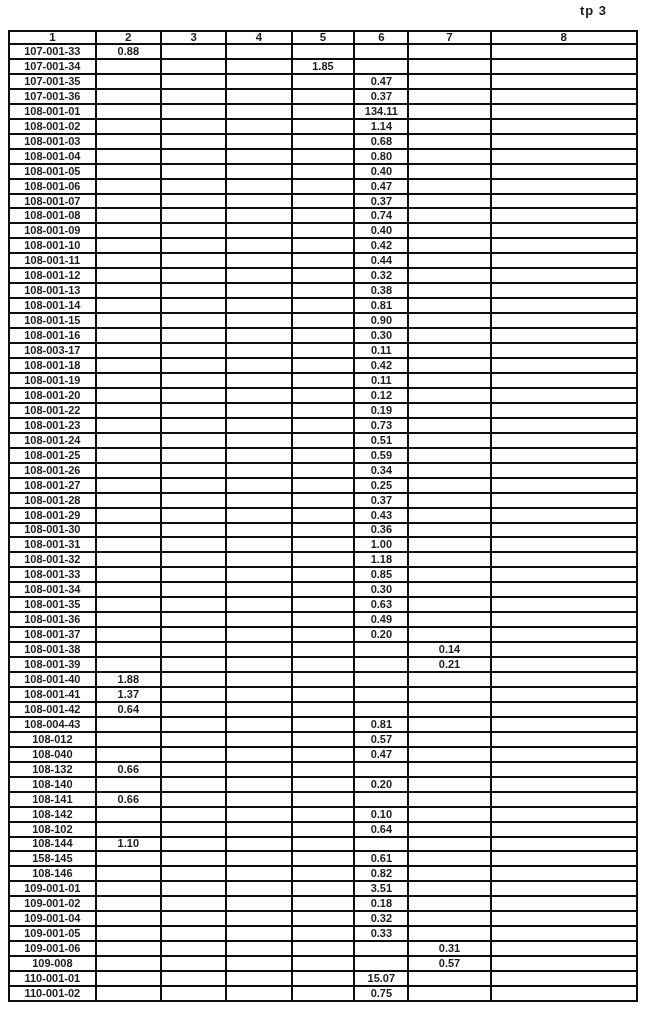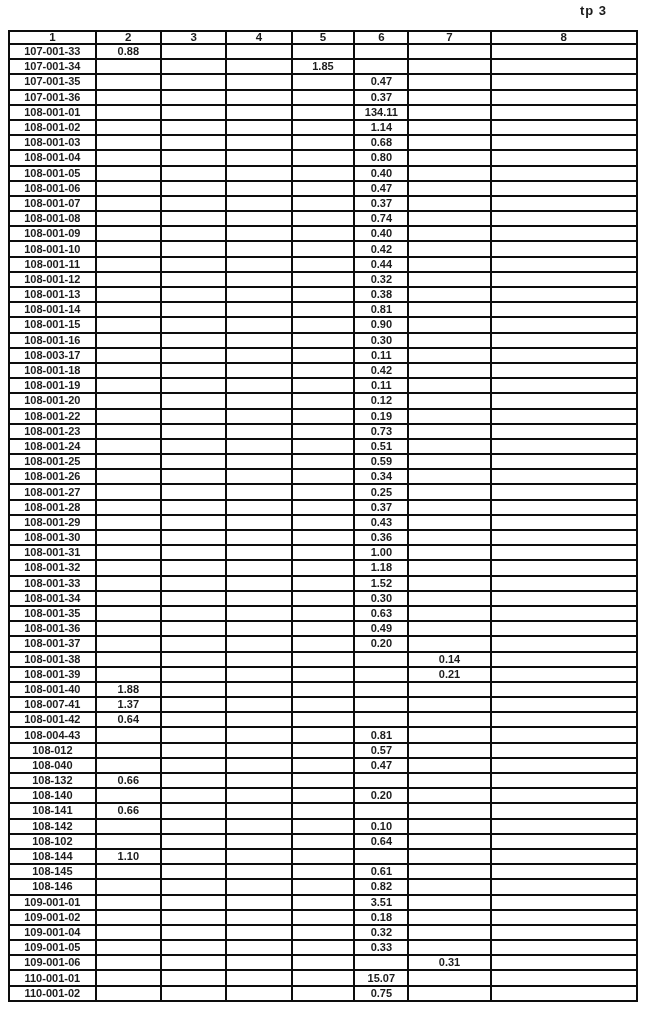--- a/index.html
+++ b/index.html
@@ -446,21 +446,21 @@
           <td>1.18</td>
           <td></td>
           <td></td>
         </tr>
         <tr>
           <td>108-001-33</td>
           <td></td>
           <td></td>
           <td></td>
           <td></td>
-          <td>1.52</td>
+          <td>0.85</td>
           <td></td>
           <td></td>
         </tr>
         <tr>
           <td>108-001-34</td>
           <td></td>
           <td></td>
           <td></td>
           <td></td>
           <td>0.30</td>
@@ -521,21 +521,21 @@
           <td>108-001-40</td>
           <td>1.88</td>
           <td></td>
           <td></td>
           <td></td>
           <td></td>
           <td></td>
           <td></td>
         </tr>
         <tr>
-          <td>108-007-41</td>
+          <td>108-001-41</td>
           <td>1.37</td>
           <td></td>
           <td></td>
           <td></td>
           <td></td>
           <td></td>
           <td></td>
         </tr>
         <tr>
           <td>108-001-42</td>
@@ -631,21 +631,21 @@
           <td>108-144</td>
           <td>1.10</td>
           <td></td>
           <td></td>
           <td></td>
           <td></td>
           <td></td>
           <td></td>
         </tr>
         <tr>
-          <td>108-145</td>
+          <td>158-145</td>
           <td></td>
           <td></td>
           <td></td>
           <td></td>
           <td>0.61</td>
           <td></td>
           <td></td>
         </tr>
         <tr>
           <td>108-146</td>
@@ -698,20 +698,30 @@
           <td></td>
         </tr>
         <tr>
           <td>109-001-06</td>
           <td></td>
           <td></td>
           <td></td>
           <td></td>
           <td></td>
           <td>0.31</td>
+          <td></td>
+        </tr>
+        <tr>
+          <td>109-008</td>
+          <td></td>
+          <td></td>
+          <td></td>
+          <td></td>
+          <td></td>
+          <td>0.57</td>
           <td></td>
         </tr>
         <tr>
           <td>110-001-01</td>
           <td></td>
           <td></td>
           <td></td>
           <td></td>
           <td>15.07</td>
           <td></td>

